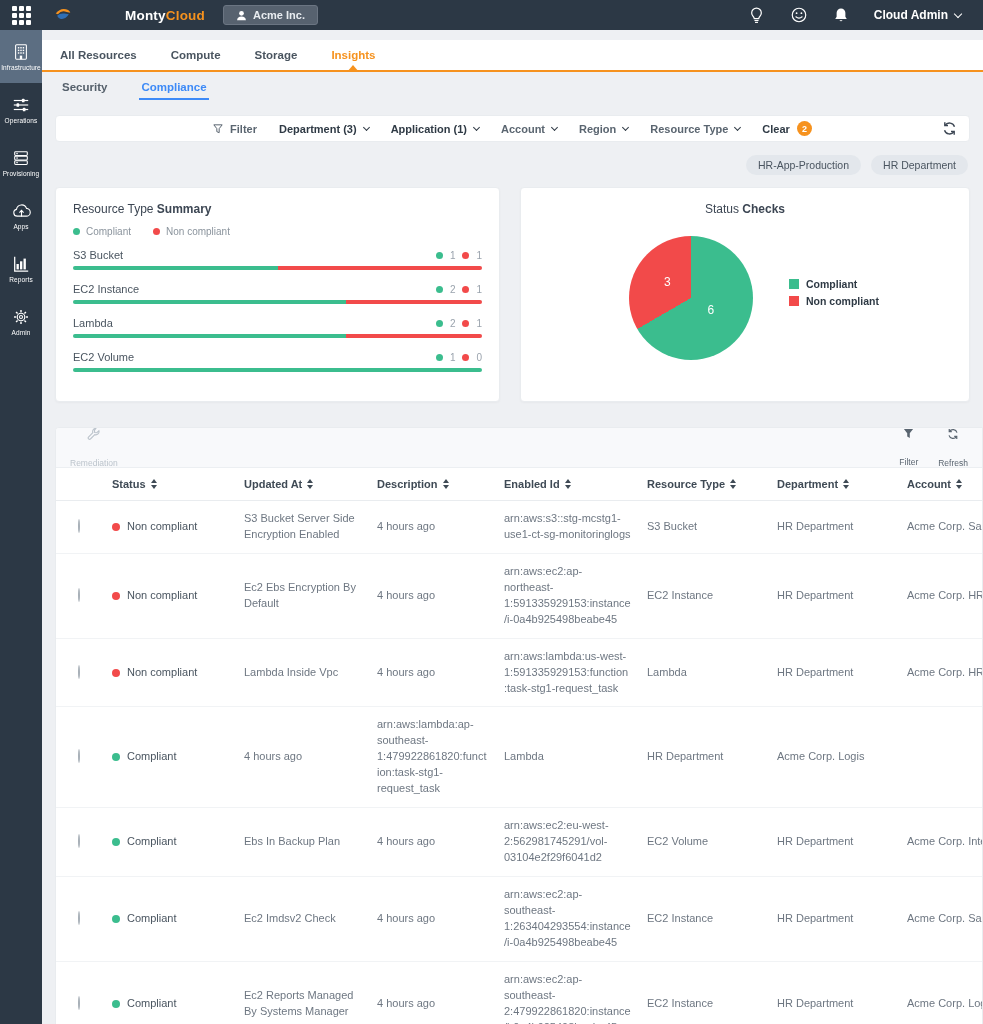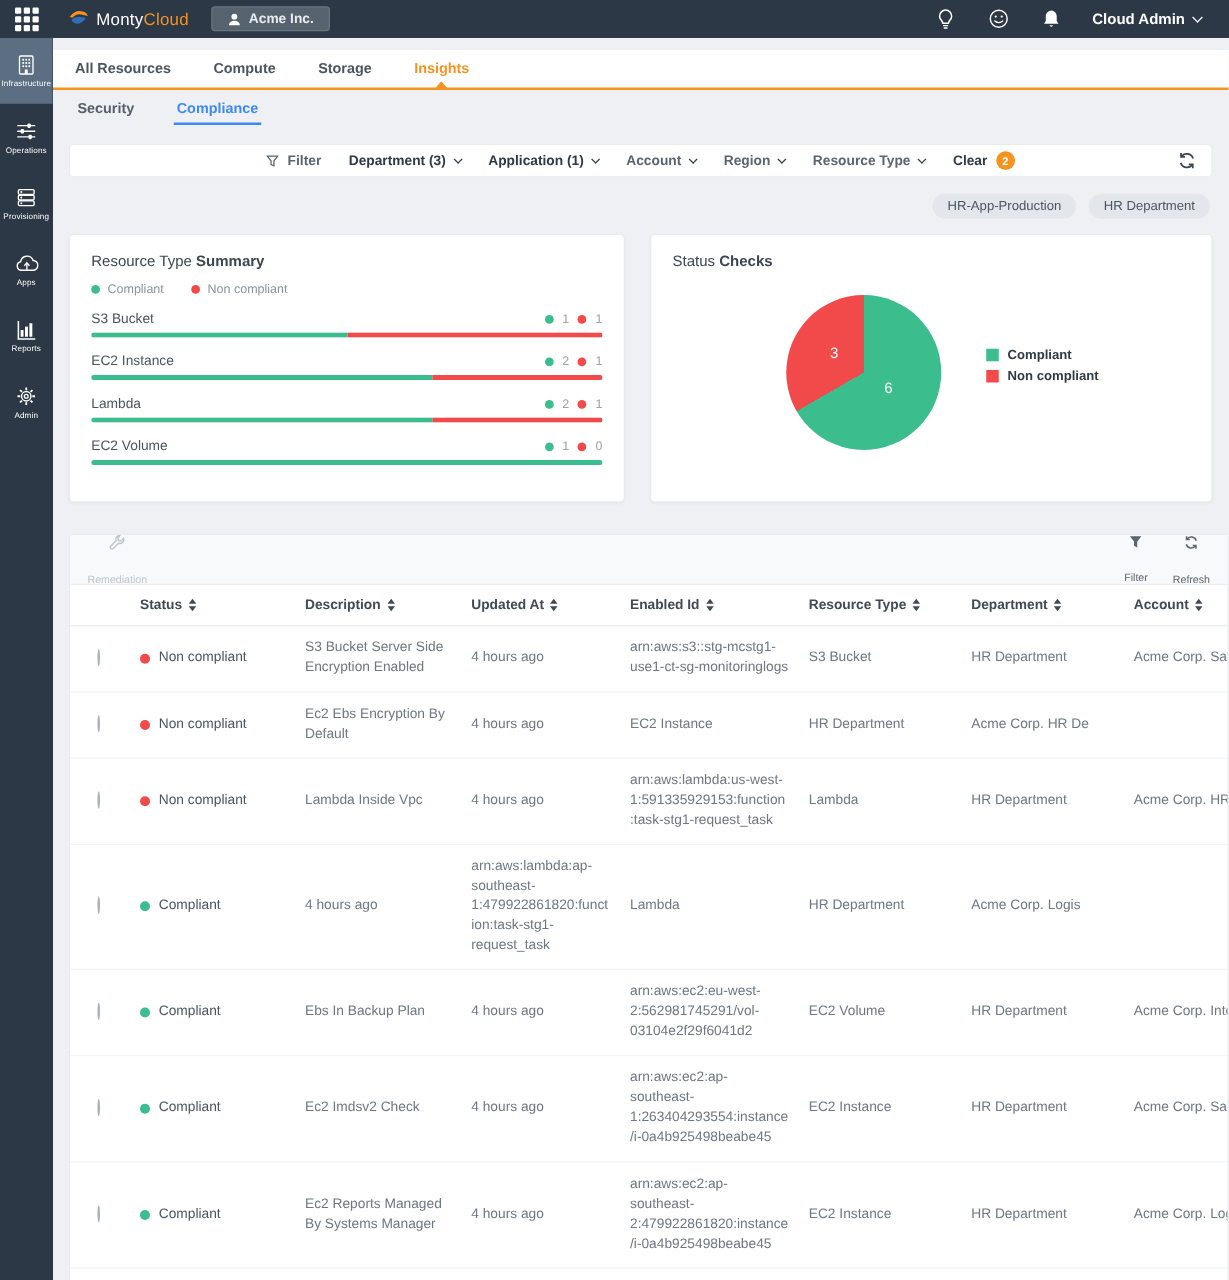--- a/index.html
+++ b/index.html
@@ -6,21 +6,21 @@
   html,body { width:983px; height:1024px; overflow:hidden; background:#eef0f3;
     font-family:"Liberation Sans", sans-serif; }
 
   
   .topbar { position:fixed; top:0; left:0; width:983px; height:30px; background:#2c3845;
     display:flex; align-items:center; z-index:30; }
   .grid-btn { width:42px; display:flex; justify-content:center; cursor:pointer; }
   .grid-ico { display:grid; grid-template-columns:repeat(3,5px); gap:2px; }
   .grid-ico i { width:5px; height:5px; background:#fff; border-radius:1px; display:block; }
   .brand { display:flex; align-items:center; gap:5px; margin-left:12px; }
-  .brand-txt { font-size:13.5px; font-weight:400; letter-spacing:.2px; }
+  .brand-txt { font-size:13.5px; font-weight:700; letter-spacing:.2px;margin-left:48px; }
   .brand-txt .w { color:#fff; } .brand-txt .o { color:#f6921e; }
   .tenant-btn { margin-left:18px; background:#57626f; border:1px solid #6b7582; border-radius:3px;
     color:#e8ecf0; font-size:11px; font-weight:600; padding:3px 12px; display:flex; align-items:center;
     gap:6px; cursor:pointer; }
   .top-right { margin-left:auto; display:flex; align-items:center; gap:24px; padding-right:22px; }
   .top-ico { width:18px; height:18px; display:flex; align-items:center; justify-content:center; cursor:pointer; }
   .user-menu { color:#fff; font-size:12px; font-weight:700; display:flex; align-items:center; gap:7px; cursor:pointer; }
   .chev { width:6px; height:6px; border-right:1.6px solid #fff; border-bottom:1.6px solid #fff;
     transform:rotate(45deg); margin-top:-3px; }
 
@@ -62,21 +62,21 @@
   
   .tagsrow { display:flex; justify-content:flex-end; gap:10px; margin:13px 2px 12px 0; }
   .tagpill { background:#e3e7ec; color:#4a5560; border-radius:11px; font-size:10.5px;
     padding:4px 12px; cursor:pointer; }
 
   
   .cards { display:flex; gap:20px; }
   .card { background:#fff; border:1px solid #e9ecef; border-radius:4px;
     box-shadow:0 1px 2px rgba(40,50,60,.04); }
   .card.summary { width:445px; height:215px; padding:14px 17px; }
-  .card.status { width:450px; height:215px; padding:14px 17px; position:relative; }
+  .card.status { width:450px; height:215px; padding:14px 17px; position:relative;text-align:center; }
   .card-title { font-size:12px; color:#3c4653; }
   .card-title b { font-weight:700; }
   .legend-row { display:flex; gap:22px; margin:10px 0 12px; }
   .leg { display:flex; align-items:center; gap:6px; font-size:10px; color:#8b949d; }
   .dot { width:7px; height:7px; border-radius:50%; display:inline-block; }
   .dot.compliant { background:#3bbd8e; } .dot.noncompliant { background:#f24a4a; }
 
   .sum-row { margin-bottom:13px; }
   .sum-top { display:flex; justify-content:space-between; align-items:center; margin-bottom:5px; }
   .sum-label { font-size:11px; color:#4a5560; }
@@ -470,28 +470,28 @@
         <div class="trow thead">
           <div class="th"></div>
           <div class="th">
               <span>Status</span>
               <span class="sort">
                 <i class="up"></i>
                 <i class="dn"></i>
               </span>
             </div>
           <div class="th">
-              <span>Description</span>
+              <span>Updated At</span>
               <span class="sort">
                 <i class="up"></i>
                 <i class="dn"></i>
               </span>
             </div>
           <div class="th">
-              <span>Updated At</span>
+              <span>Description</span>
               <span class="sort">
                 <i class="up"></i>
                 <i class="dn"></i>
               </span>
             </div>
           <div class="th">
               <span>Enabled Id</span>
               <span class="sort">
                 <i class="up"></i>
                 <i class="dn"></i>
@@ -537,20 +537,21 @@
             </div>
 
             <div class="trow">
               <div class="td"><span class="radio"></span></div>
               <div class="td status">
                 <span class="sdot noncompliant"></span>
                 <span>Non compliant</span>
               </div>
               <div class="td">Ec2 Ebs Encryption By Default</div>
               <div class="td">4 hours ago</div>
+              <div class="td">arn:aws:ec2:ap-northeast-1:591335929153:instance/i-0a4b925498beabe45</div>
               <div class="td">EC2 Instance</div>
               <div class="td">HR Department</div>
               <div class="td">Acme Corp. HR De</div>
             </div>
 
             <div class="trow">
               <div class="td"><span class="radio"></span></div>
               <div class="td status">
                 <span class="sdot noncompliant"></span>
                 <span>Non compliant</span>

